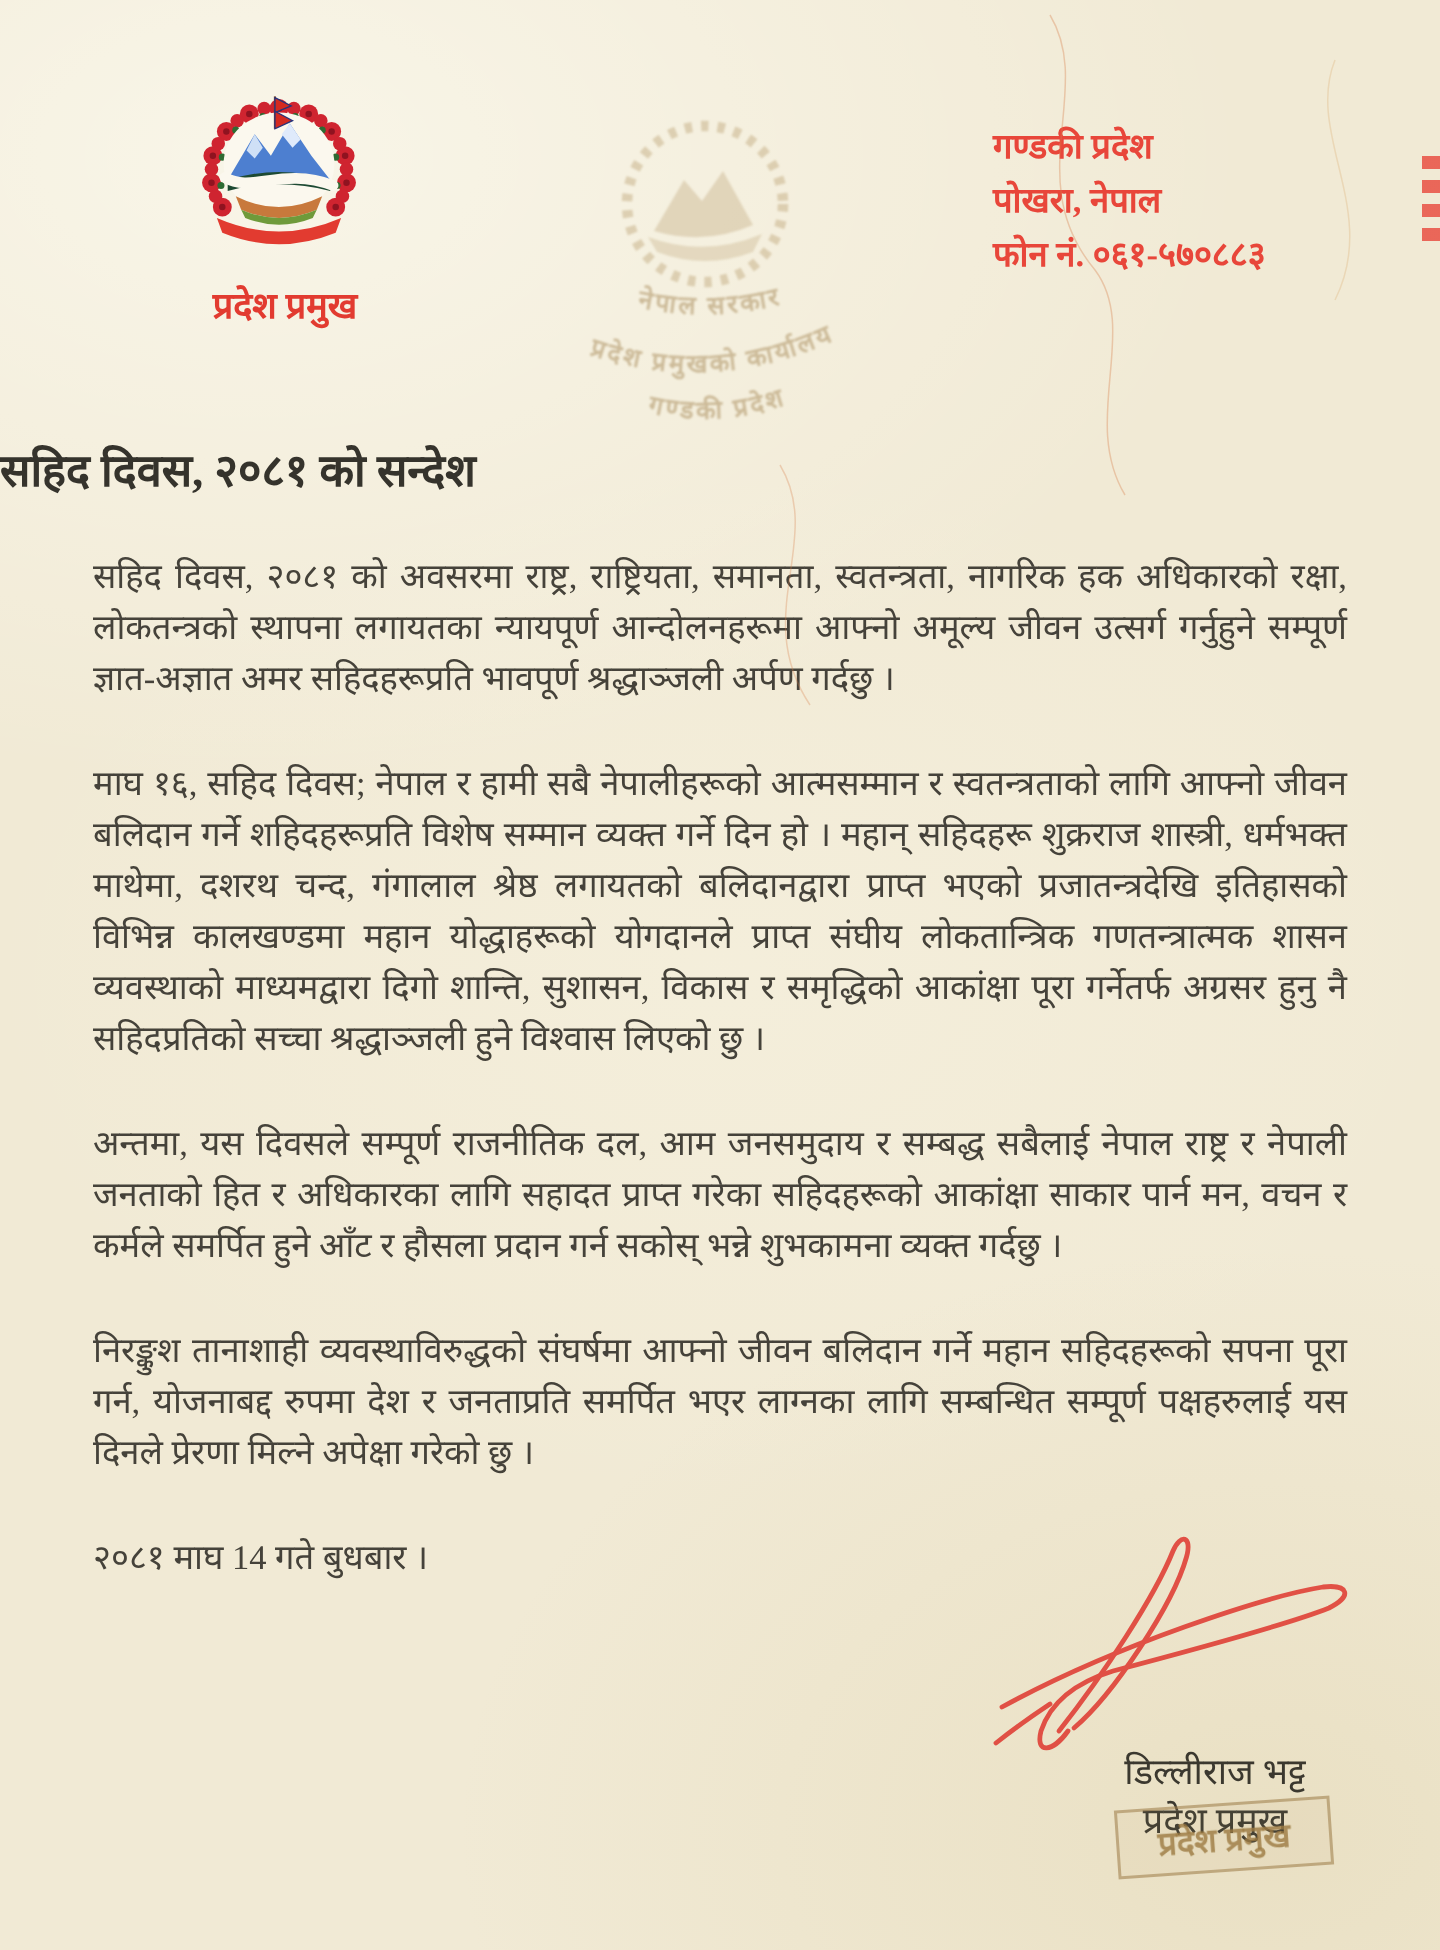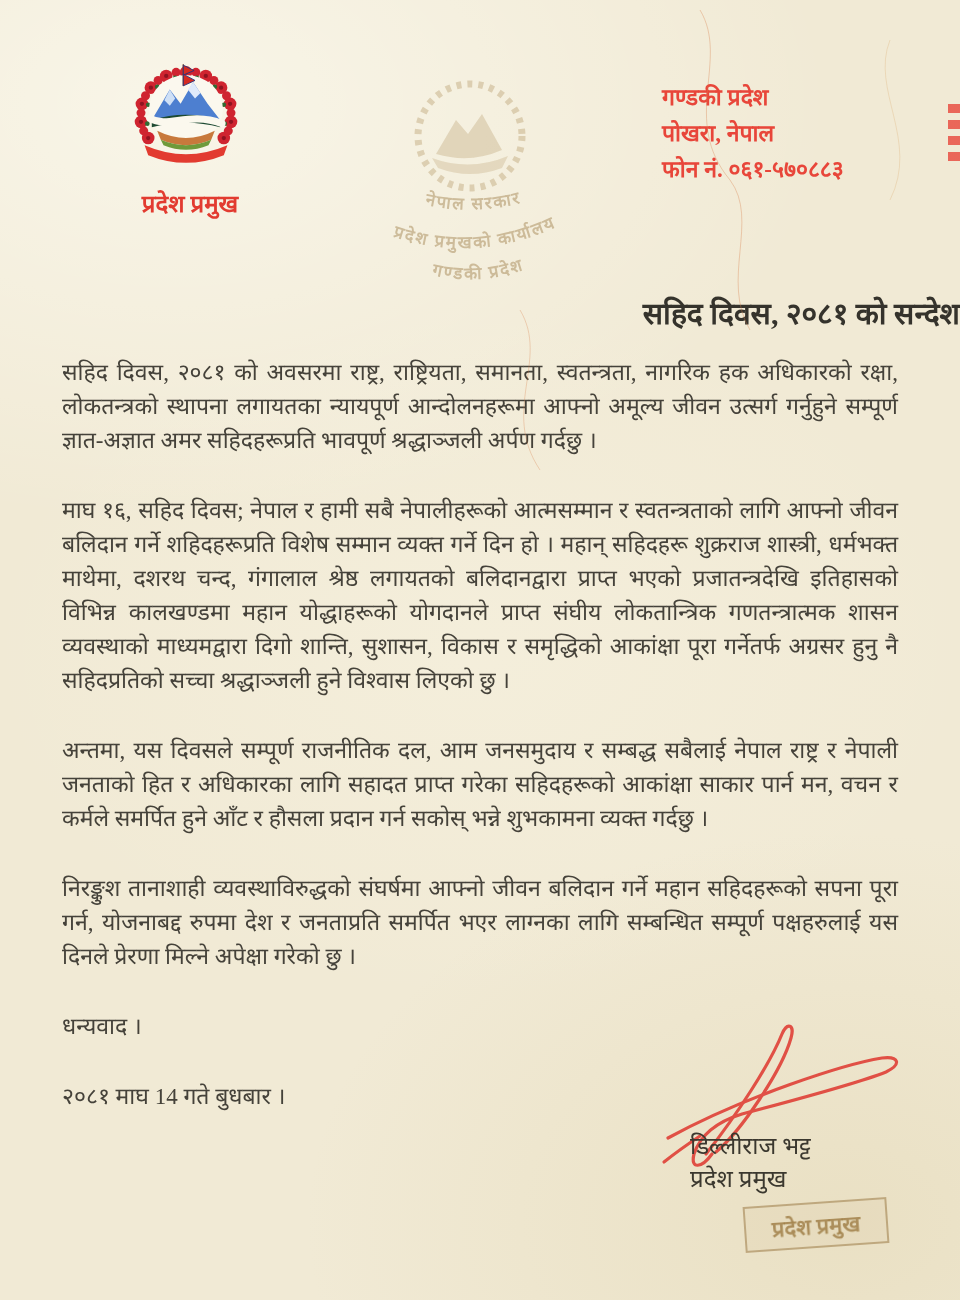--- a/index.html
+++ b/index.html
@@ -29,34 +29,34 @@
     position:absolute;left:662px;top:80px;width:280px;
     font-size:23px;font-weight:bold;color:#e8463a;line-height:36px;
   }
   .contact .line{white-space:nowrap;}
   .edge-mark{position:absolute;right:0;top:104px;width:12px;height:64px;
     background:repeating-linear-gradient(180deg,#e8463a 0 9px,rgba(232,70,58,0) 9px 16px);
     opacity:.8;}
   
   .title{
     position:absolute;left:0;top:292px;width:960px;
-    text-align:right;font-size:30px;font-weight:bold;color:#35332c;
+    text-align:left;font-size:30px;font-weight:bold;color:#35332c;
   }
   .body{
     position:absolute;left:62px;top:352px;width:836px;
     font-size:23px;line-height:34px;text-align:justify;
   }
-  .body p{margin:4px 0 36px 0;}
+  .body p{margin:16px 0 36px 0;}
   .thanks{margin-top:18px;}
   .dateline{margin-top:30px;}
   
   .signature-ink{position:absolute;left:640px;top:1012px;width:290px;height:180px;}
   .signer{
-    position:absolute;left:690px;top:1130px;width:240px;
-    font-size:24px;color:#3b382f;line-height:33px;
+    position:absolute;left:690px;top:1166px;width:240px;
+    text-align:center;font-size:24px;color:#3b382f;line-height:33px;
   }
   .stamp-bottom{
     position:absolute;left:744px;top:1202px;width:140px;height:42px;
     border:2px solid rgba(158,126,72,.55);
     transform:rotate(-4deg);
     display:flex;align-items:center;justify-content:center;
     font-size:22px;font-weight:bold;color:rgba(156,122,66,.8);
     background:rgba(196,166,112,.08);
     filter:blur(.4px);
   }
@@ -168,21 +168,20 @@
   </div>
   <div class="edge-mark"></div>
 
   <div class="title">सहिद दिवस, २०८१ को सन्देश</div>
 
   <div class="body">
     <p>सहिद दिवस, २०८१ को अवसरमा राष्ट्र, राष्ट्रियता, समानता, स्वतन्त्रता, नागरिक हक अधिकारको रक्षा, लोकतन्त्रको स्थापना लगायतका न्यायपूर्ण आन्दोलनहरूमा आफ्नो अमूल्य जीवन उत्सर्ग गर्नुहुने सम्पूर्ण ज्ञात-अज्ञात अमर सहिदहरूप्रति भावपूर्ण श्रद्धाञ्जली अर्पण गर्दछु ।</p>
     <p>माघ १६, सहिद दिवस; नेपाल र हामी सबै नेपालीहरूको आत्मसम्मान र स्वतन्त्रताको लागि आफ्नो जीवन बलिदान गर्ने शहिदहरूप्रति विशेष सम्मान व्यक्त गर्ने दिन हो । महान् सहिदहरू शुक्रराज शास्त्री, धर्मभक्त माथेमा, दशरथ चन्द, गंगालाल श्रेष्ठ लगायतको बलिदानद्वारा प्राप्त भएको प्रजातन्त्रदेखि इतिहासको विभिन्न कालखण्डमा महान योद्धाहरूको योगदानले प्राप्त संघीय लोकतान्त्रिक गणतन्त्रात्मक शासन व्यवस्थाको माध्यमद्वारा दिगो शान्ति, सुशासन, विकास र समृद्धिको आकांक्षा पूरा गर्नेतर्फ अग्रसर हुनु नै सहिदप्रतिको सच्चा श्रद्धाञ्जली हुने विश्वास लिएको छु ।</p>
     <p>अन्तमा, यस दिवसले सम्पूर्ण राजनीतिक दल, आम जनसमुदाय र सम्बद्ध सबैलाई नेपाल राष्ट्र र नेपाली जनताको हित र अधिकारका लागि सहादत प्राप्त गरेका सहिदहरूको आकांक्षा साकार पार्न मन, वचन र कर्मले समर्पित हुने आँट र हौसला प्रदान गर्न सकोस् भन्ने शुभकामना व्यक्त गर्दछु ।</p>
     <p>निरङ्कुश तानाशाही व्यवस्थाविरुद्धको संघर्षमा आफ्नो जीवन बलिदान गर्ने महान सहिदहरूको सपना पूरा गर्न, योजनाबद्द रुपमा देश र जनताप्रति समर्पित भएर लाग्नका लागि सम्बन्धित सम्पूर्ण पक्षहरुलाई यस दिनले प्रेरणा मिल्ने अपेक्षा गरेको छु ।</p>
-    <p class="thanks">धन्यवाद ।</p>
     <p class="dateline">२०८१ माघ 14 गते बुधबार ।</p>
   </div>
 
   <svg class="signature-ink" viewBox="0 0 290 180" aria-hidden="true">
     <g fill="none" stroke="#e0443a" stroke-width="3.2" stroke-linecap="round" opacity=".92">
       <path d="M66 142 C 96 104, 130 52, 142 22 C 147 10, 155 12, 151 26 C 142 58, 102 118, 76 140"></path>
       <path d="M28 126 C 105 84, 205 52, 242 46 C 259 44, 262 52, 246 60 C 216 72, 140 92, 102 102 C 76 110, 60 124, 54 142 C 50 158, 62 156, 72 142"></path>
       <path d="M24 150 C 34 142, 48 132, 60 124"></path>
     </g>
   </svg>

